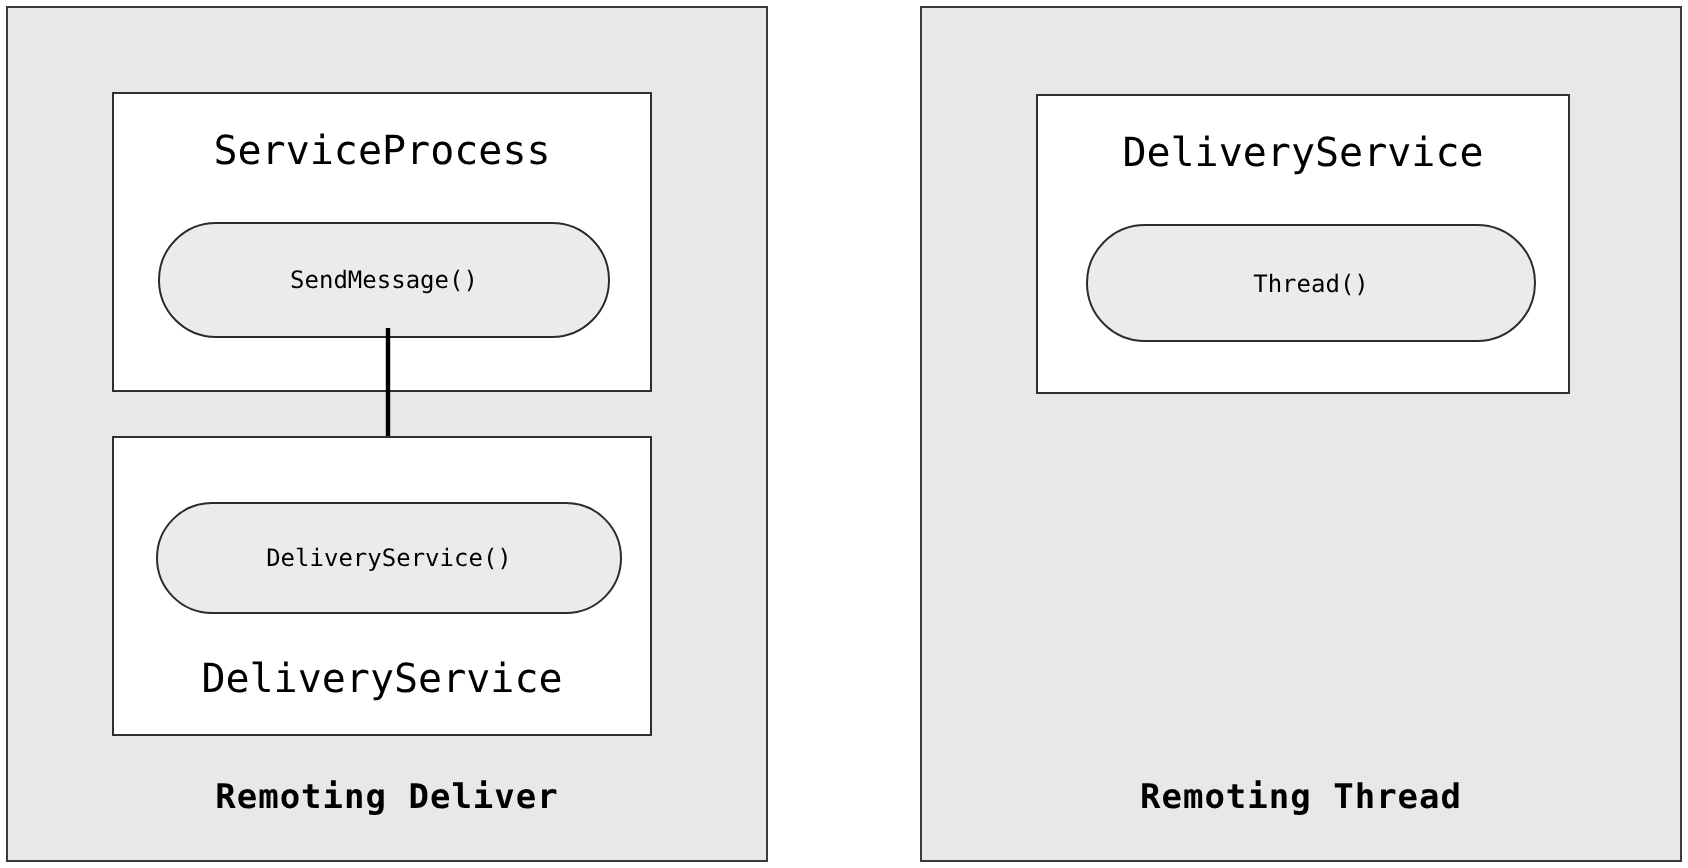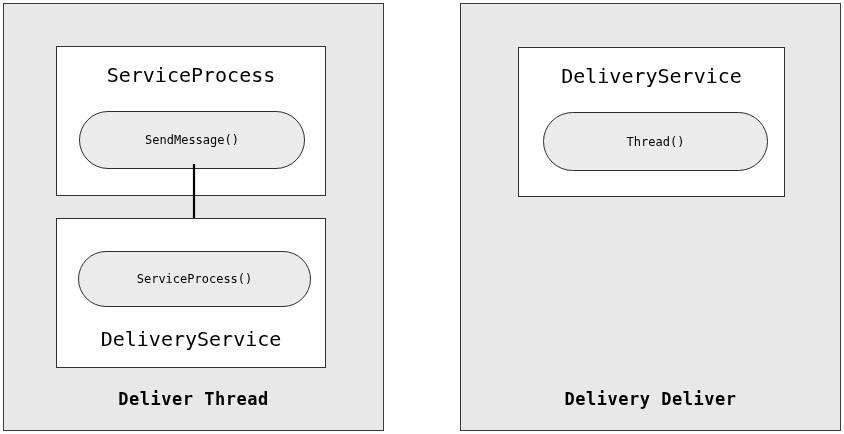--- a/index.html
+++ b/index.html
@@ -149,30 +149,30 @@
       <div class="component-title title-top">ServiceProcess</div>
       <div class="method-capsule" id="capsule-send-message">SendMessage()</div>
     </div>
 
     <svg id="arrow-send-to-register" viewBox="0 0 40 100" width="40" height="100">
       <line x1="20" y1="0" x2="20" y2="88" stroke="#000000" stroke-width="2.2"></line>
       <polygon points="20,97 12,63 28,63" fill="#000000"></polygon>
     </svg>
 
     <div class="component-box" id="box-delivery-service-left">
-      <div class="method-capsule" id="capsule-register-message">ServiceProcess()</div>
+      <div class="method-capsule" id="capsule-register-message">DeliveryService()</div>
       <div class="component-title title-bottom">DeliveryService</div>
     </div>
 
-    <div class="thread-label" id="label-remoting">Deliver Thread</div>
+    <div class="thread-label" id="label-remoting">Remoting Deliver</div>
   </div>
 
   <div class="thread-panel" id="panel-delivery">
 
     <div class="component-box" id="box-delivery-service-right">
       <div class="component-title title-top">DeliveryService</div>
       <div class="method-capsule" id="capsule-deliver">Thread()</div>
     </div>
 
-    <div class="thread-label" id="label-delivery">Delivery Deliver</div>
+    <div class="thread-label" id="label-delivery">Remoting Thread</div>
   </div>
 
 </div>
 
 </body></html>

